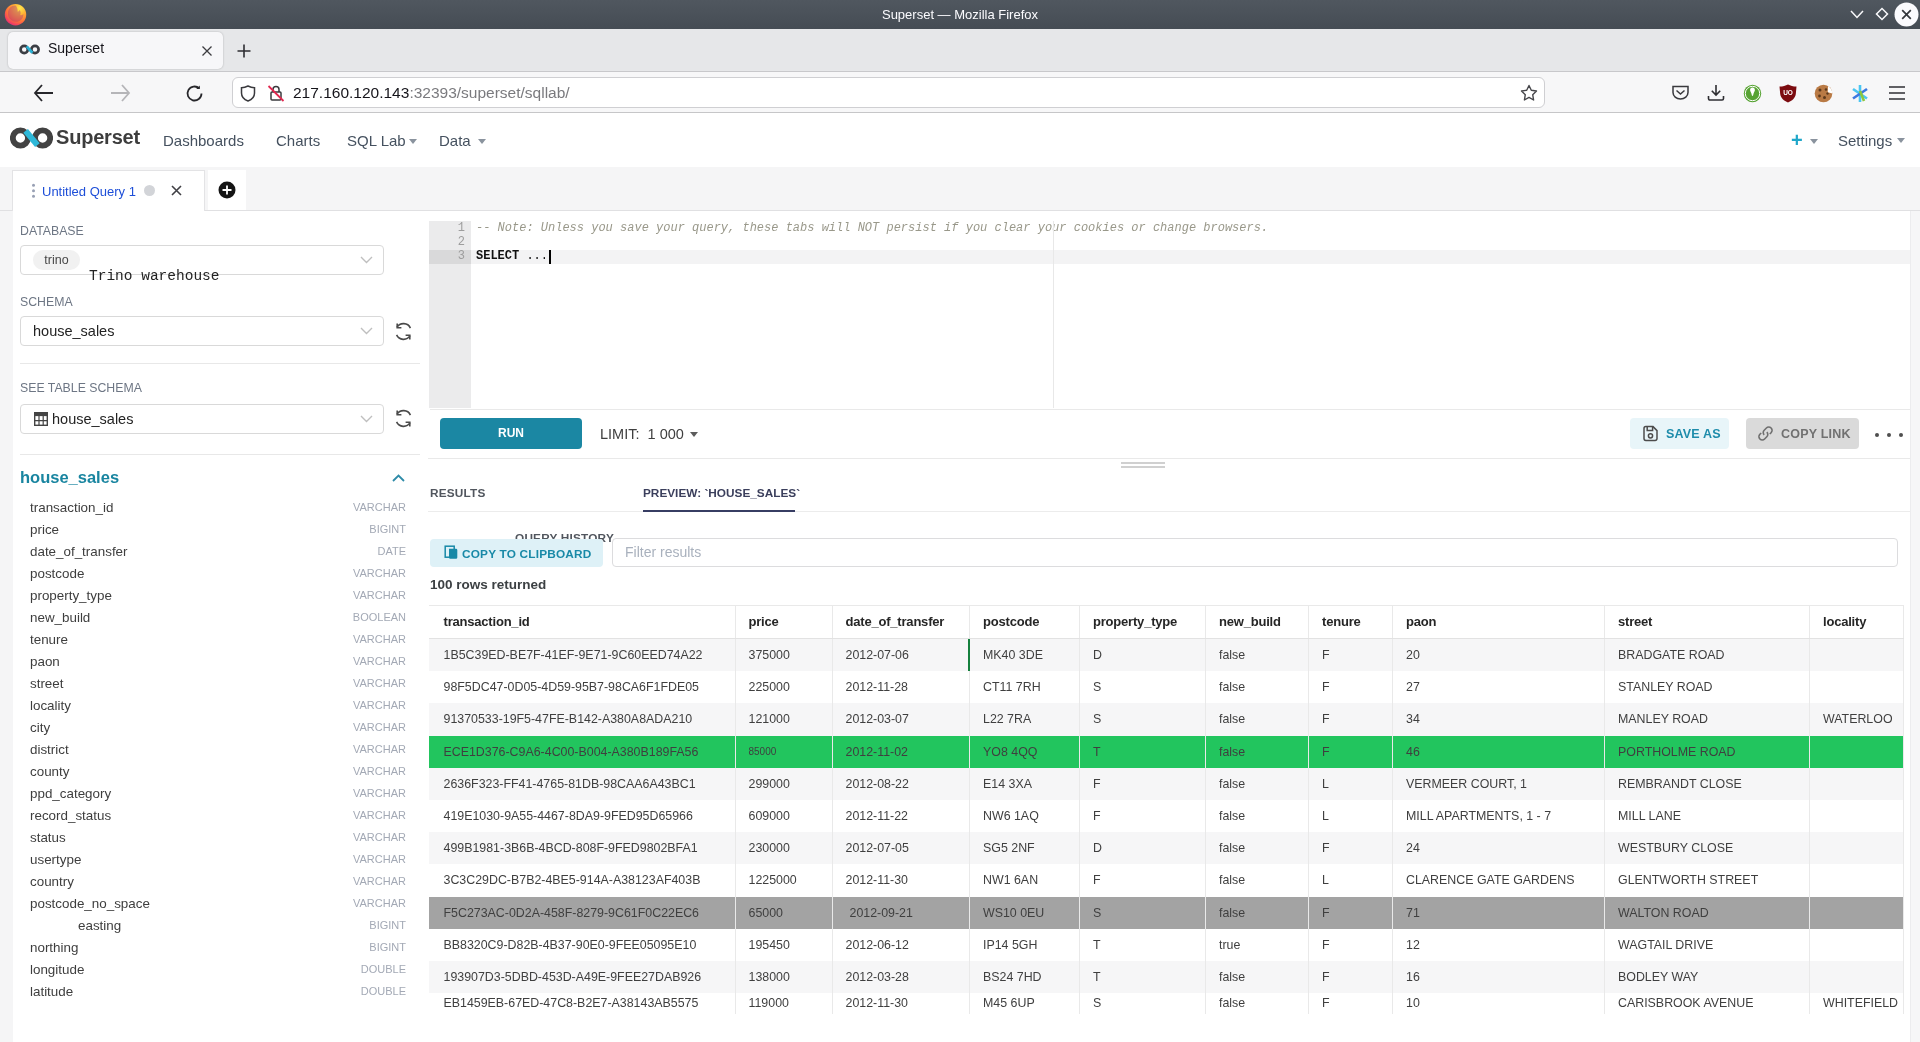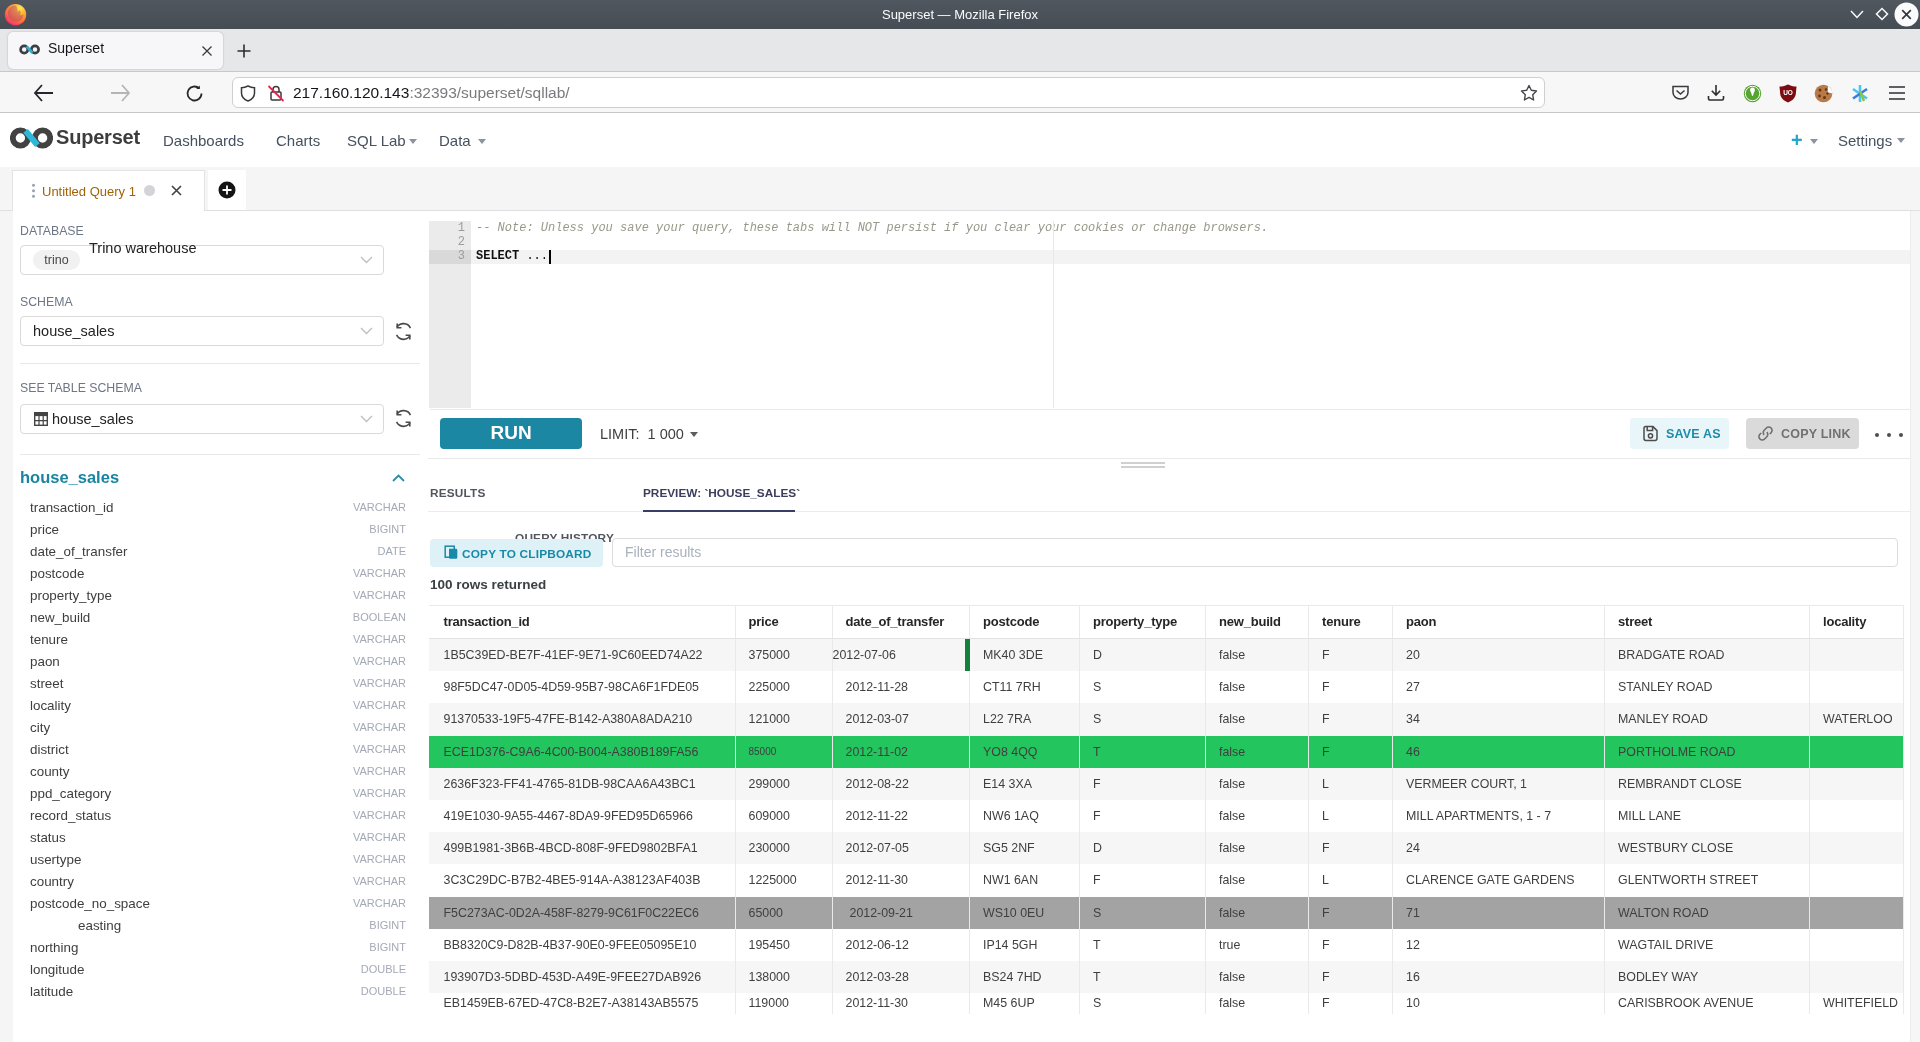--- a/index.html
+++ b/index.html
@@ -133,37 +133,37 @@
   <div class="abs" style="left:1897px;top:138px;width:0;height:0;border:4.5px solid transparent;border-top:5.5px solid #8a939e;"></div>
 
   <div class="abs" style="left:0;top:167px;width:1920px;height:44px;background:#f5f5f6;border-bottom:1px solid #e0e0e2;box-sizing:border-box;"></div>
   <div class="abs" style="left:12px;top:170px;width:193px;height:41px;background:#fff;border:1px solid #e3e3e5;border-bottom:none;box-sizing:border-box;"></div>
   <div class="abs" style="left:208px;top:170px;width:38px;height:40px;background:#fff;"></div>
   <svg class="abs" style="left:31px;top:183px;" width="5" height="16" viewBox="0 0 5 16">
     <circle cx="2.5" cy="2.2" r="1.5" fill="#98a0b4"></circle>
       <circle cx="2.5" cy="7.7" r="1.5" fill="#98a0b4"></circle>
       <circle cx="2.5" cy="13.2" r="1.5" fill="#98a0b4"></circle>
   </svg>
-  <div class="abs" style="left:42px;top:184px;font-size:13px;color:#a16207;">Untitled Query 1</div>
+  <div class="abs" style="left:42px;top:184px;font-size:13px;color:#1d4ed8;">Untitled Query 1</div>
   <div class="abs" style="left:144px;top:185px;width:11px;height:11px;border-radius:50%;background:#d2d4d8;"></div>
   <svg class="abs" style="left:171px;top:185px;" width="11" height="11" viewBox="0 0 11 11">
       <path d="M1 1 L10 10 M10 1 L1 10" stroke="#404045" stroke-width="1.6"></path>
     </svg>
   <svg class="abs" style="left:218px;top:181px;" width="18" height="18" viewBox="0 0 18 18">
       <circle cx="9" cy="9" r="8.5" fill="#141414"></circle>
       <path d="M9 4.5 V13.5 M4.5 9 H13.5" stroke="#fff" stroke-width="1.8"></path>
     </svg>
 
   <div class="abs" style="left:0;top:211px;width:13px;height:831px;background:#f5f5f6;"></div>
   <div class="abs" style="left:1910px;top:211px;width:10px;height:831px;background:#f6f6f7;border-left:1px solid #ececee;box-sizing:border-box;"></div>
 
   <div class="abs" style="left:20px;top:224px;font-size:12.3px;color:#6d7684;">DATABASE</div>
   <div class="abs" style="left:20px;top:245px;width:364px;height:30px;border:1px solid #d9d9d9;border-radius:4px;box-sizing:border-box;background:#fff;"></div>
   <div class="abs" style="left:33px;top:250px;width:47px;height:20px;background:#f1f1f1;border-radius:10px;text-align:center;line-height:20px;font-size:12.5px;color:#474747;">trino</div>
-  <div class="abs" style="left:89px;top:240px;font-size:14.5px;color:#232323;">Trino warehouse</div>
+  <div class="abs" style="left:89px;top:268px;font-size:14.5px;color:#232323;font-family:Liberation Mono, monospace;">Trino warehouse</div>
   <svg class="abs" style="left:360px;top:256px;" width="13" height="8" viewBox="0 0 13 8">
       <path d="M1 1 L6.5 6.5 L12 1" stroke="#bfbfbf" stroke-width="1.4" fill="none"></path>
     </svg>
 
   <div class="abs" style="left:20px;top:295px;font-size:12.3px;color:#6d7684;">SCHEMA</div>
   <div class="abs" style="left:20px;top:316px;width:364px;height:30px;border:1px solid #d9d9d9;border-radius:4px;box-sizing:border-box;background:#fff;"></div>
   <div class="abs" style="left:33px;top:323px;font-size:14.5px;color:#232323;">house_sales</div>
   <svg class="abs" style="left:360px;top:327px;" width="13" height="8" viewBox="0 0 13 8">
       <path d="M1 1 L6.5 6.5 L12 1" stroke="#bfbfbf" stroke-width="1.4" fill="none"></path>
     </svg>
@@ -230,21 +230,21 @@
   <div class="abs" style="left:471px;top:250px;width:1439px;height:14.2px;background:#f3f3f4;"></div>
   <div class="abs mono" style="left:429px;top:221px;width:36px;height:14.2px;font-size:12px;line-height:14.2px;color:#9d9d9d;text-align:right;">1</div>
   <div class="abs mono" style="left:429px;top:235.2px;width:36px;height:14.2px;font-size:12px;line-height:14.2px;color:#9d9d9d;text-align:right;">2</div>
   <div class="abs mono" style="left:429px;top:249.4px;width:36px;height:14.2px;font-size:12px;line-height:14.2px;color:#9d9d9d;text-align:right;">3</div>
   <div class="abs mono" style="left:476px;top:221px;height:14.2px;line-height:14.2px;font-size:12px;font-style:italic;color:#99988a;white-space:pre;">-- Note: Unless you save your query, these tabs will NOT persist if you clear your cookies or change browsers.</div>
   <div class="abs mono" style="left:476px;top:249.4px;height:14.2px;line-height:14.2px;font-size:12px;color:#111;white-space:pre;"><b>SELECT</b> ...</div>
   <div class="abs" style="left:549px;top:250px;width:1.5px;height:13.5px;background:#000;"></div>
   <div class="abs" style="left:1053px;top:221px;width:1px;height:187px;background:#e8e8e8;"></div>
 
   <div class="abs" style="left:430px;top:409px;width:1480px;height:1px;background:#e9e9e9;"></div>
-  <div class="abs" style="left:439.7px;top:418.3px;width:142.7px;height:30.4px;background:#1b87a3;border-radius:4px;color:#fff;font-weight:bold;font-size:19px;text-align:center;line-height:30.4px;">RUN</div>
+  <div class="abs" style="left:439.7px;top:418.3px;width:142.7px;height:30.4px;background:#1b87a3;border-radius:4px;color:#fff;font-weight:bold;font-size:12px;text-align:center;line-height:30.4px;">RUN</div>
   <div class="abs" style="left:600px;top:426px;font-size:14.5px;color:#3f3f3f;">LIMIT:&nbsp;&nbsp;1 000</div>
   <div class="abs" style="left:690px;top:432px;width:0;height:0;border:4.5px solid transparent;border-top:5.5px solid #5c5c5c;"></div>
   <div class="abs" style="left:1630px;top:418px;width:99px;height:30.5px;background:#e8f5f9;border-radius:4px;"></div>
   <svg class="abs" style="left:1642px;top:425px;" width="17" height="17" viewBox="0 0 17 17">
     <path d="M2 3.4 a1.8 1.8 0 0 1 1.8-1.8 H11 L15 5.6 V13.6 a1.8 1.8 0 0 1 -1.8 1.8 H3.8 A1.8 1.8 0 0 1 2 13.6 Z" fill="none" stroke="#4c4c4c" stroke-width="1.5"></path>
     <path d="M5.2 1.8 V5.6 H10.6 V1.8" fill="none" stroke="#4c4c4c" stroke-width="1.5"></path>
     <circle cx="8.5" cy="10.8" r="2.1" fill="none" stroke="#4c4c4c" stroke-width="1.5"></circle>
   </svg>
   <div class="abs" style="left:1666px;top:426.5px;font-size:12.5px;font-weight:bold;color:#1e8cab;letter-spacing:0.2px;">SAVE AS</div>
   <div class="abs" style="left:1745.5px;top:418px;width:113.5px;height:30.5px;background:#dadada;border-radius:4px;"></div>
@@ -291,21 +291,21 @@
         <div style="width:103px;box-sizing:border-box;border-right:1px solid #e9e9e9;padding-left:13px;line-height:32.5px;font-size:13px;color:#262626;font-weight:bold;letter-spacing:-0.2px;white-space:nowrap;overflow:hidden;">new_build</div>
         <div style="width:84px;box-sizing:border-box;border-right:1px solid #e9e9e9;padding-left:13px;line-height:32.5px;font-size:13px;color:#262626;font-weight:bold;letter-spacing:-0.2px;white-space:nowrap;overflow:hidden;">tenure</div>
         <div style="width:212px;box-sizing:border-box;border-right:1px solid #e9e9e9;padding-left:13px;line-height:32.5px;font-size:13px;color:#262626;font-weight:bold;letter-spacing:-0.2px;white-space:nowrap;overflow:hidden;">paon</div>
         <div style="width:205px;box-sizing:border-box;border-right:1px solid #e9e9e9;padding-left:13px;line-height:32.5px;font-size:13px;color:#262626;font-weight:bold;letter-spacing:-0.2px;white-space:nowrap;overflow:hidden;">street</div>
         <div style="width:92.5px;box-sizing:border-box;border-right:none;padding-left:13px;line-height:32.5px;font-size:13px;color:#262626;font-weight:bold;letter-spacing:-0.2px;white-space:nowrap;overflow:hidden;">locality</div>
       </div>
       <div class="abs" style="left:428.5px;top:638px;width:1475px;height:1px;background:#e2e2e2;"></div>
       <div class="abs" style="left:428.5px;top:639px;width:1474px;height:32.2px;background:#f6f6f7;display:flex;">
         <div style="width:307px;box-sizing:border-box;border-right:1px solid #e9e9e9;padding-left:15px;line-height:32.2px;font-size:12.4px;color:#3f3f3f;white-space:nowrap;overflow:hidden;">1B5C39ED-BE7F-41EF-9E71-9C60EED74A22</div>
         <div style="width:97px;box-sizing:border-box;border-right:1px solid #e9e9e9;padding-left:13px;line-height:32.2px;font-size:12.4px;color:#3f3f3f;white-space:nowrap;overflow:hidden;">375000</div>
-        <div style="width:137.5px;box-sizing:border-box;border-right:5px solid #15803d;padding-left:0;line-height:32.2px;font-size:12.4px;color:#3f3f3f;white-space:nowrap;overflow:hidden;">2012-07-06</div>
+        <div style="width:137.5px;box-sizing:border-box;border-right:2px solid #15803d;padding-left:13px;line-height:32.2px;font-size:12.4px;color:#3f3f3f;white-space:nowrap;overflow:hidden;">2012-07-06</div>
         <div style="width:110px;box-sizing:border-box;border-right:1px solid #e9e9e9;padding-left:13px;line-height:32.2px;font-size:12.4px;color:#3f3f3f;white-space:nowrap;overflow:hidden;">MK40 3DE</div>
         <div style="width:126px;box-sizing:border-box;border-right:1px solid #e9e9e9;padding-left:13px;line-height:32.2px;font-size:12.4px;color:#3f3f3f;white-space:nowrap;overflow:hidden;">D</div>
         <div style="width:103px;box-sizing:border-box;border-right:1px solid #e9e9e9;padding-left:13px;line-height:32.2px;font-size:12.4px;color:#3f3f3f;white-space:nowrap;overflow:hidden;">false</div>
         <div style="width:84px;box-sizing:border-box;border-right:1px solid #e9e9e9;padding-left:13px;line-height:32.2px;font-size:12.4px;color:#3f3f3f;white-space:nowrap;overflow:hidden;">F</div>
         <div style="width:212px;box-sizing:border-box;border-right:1px solid #e9e9e9;padding-left:13px;line-height:32.2px;font-size:12.4px;color:#3f3f3f;white-space:nowrap;overflow:hidden;">20</div>
         <div style="width:205px;box-sizing:border-box;border-right:1px solid #e9e9e9;padding-left:13px;line-height:32.2px;font-size:12.4px;color:#3f3f3f;white-space:nowrap;overflow:hidden;">BRADGATE ROAD</div>
         <div style="width:92.5px;box-sizing:border-box;border-right:none;padding-left:13px;line-height:32.2px;font-size:12.4px;color:#3f3f3f;white-space:nowrap;overflow:hidden;"></div>
       </div>
       <div class="abs" style="left:428.5px;top:671.2px;width:1474px;height:32.2px;background:#fff;display:flex;">
         <div style="width:307px;box-sizing:border-box;border-right:1px solid #e9e9e9;padding-left:15px;line-height:32.2px;font-size:12.4px;color:#3f3f3f;white-space:nowrap;overflow:hidden;">98F5DC47-0D05-4D59-95B7-98CA6F1FDE05</div>

